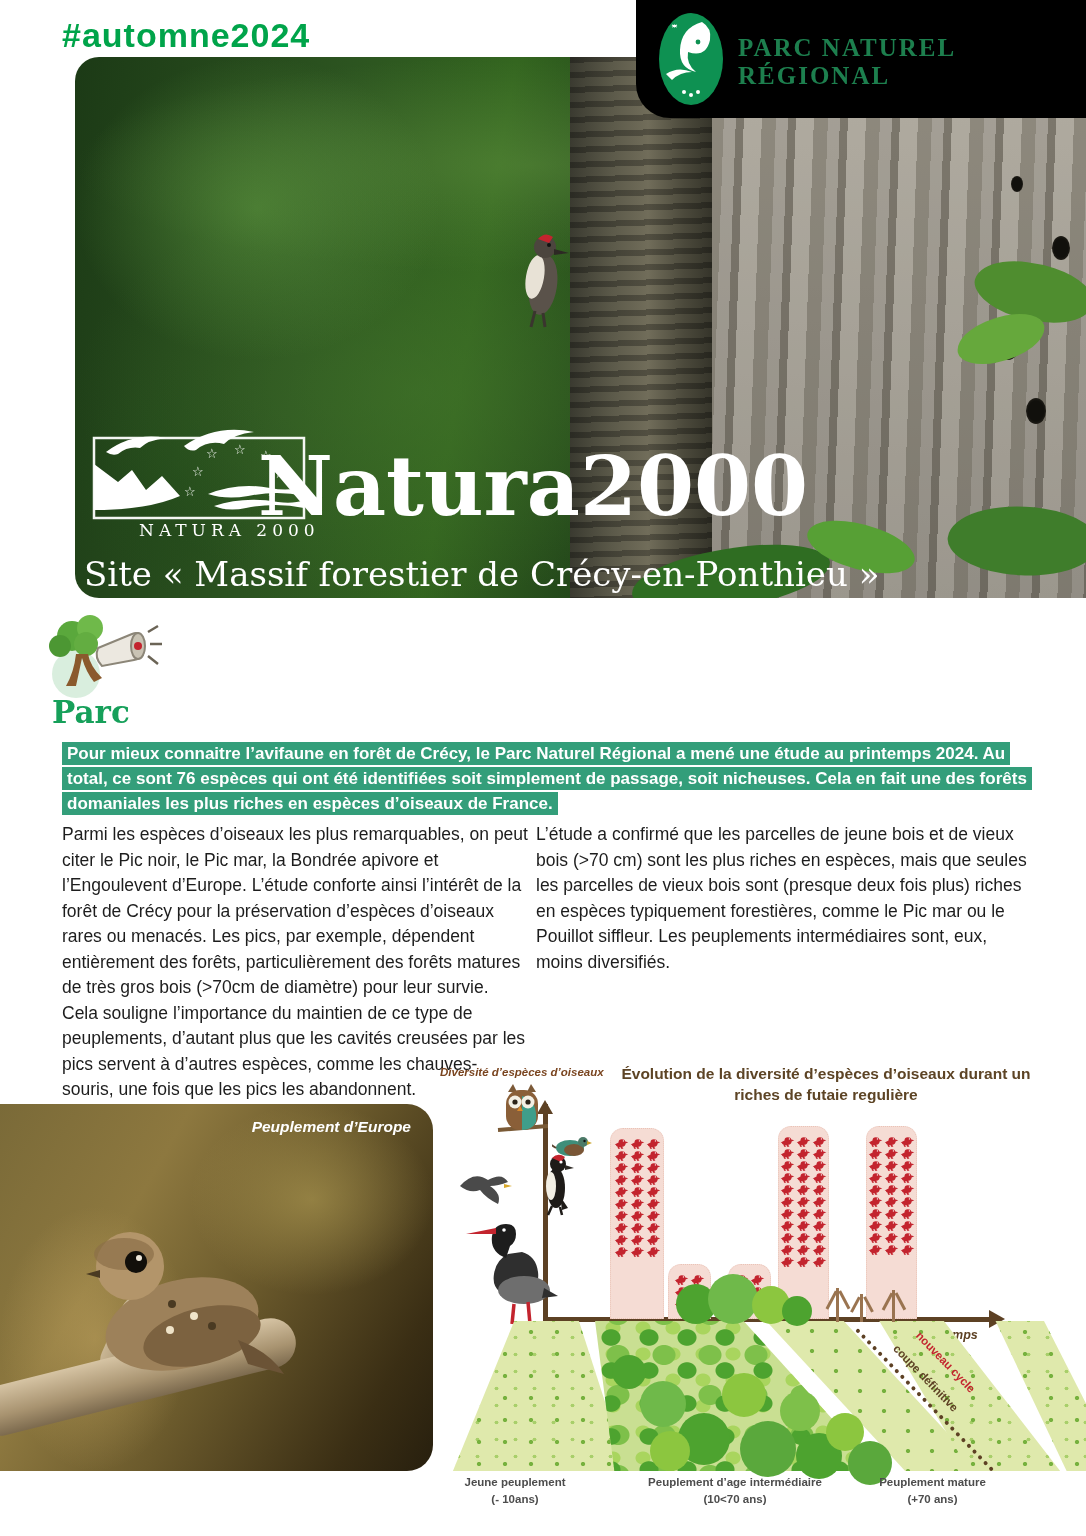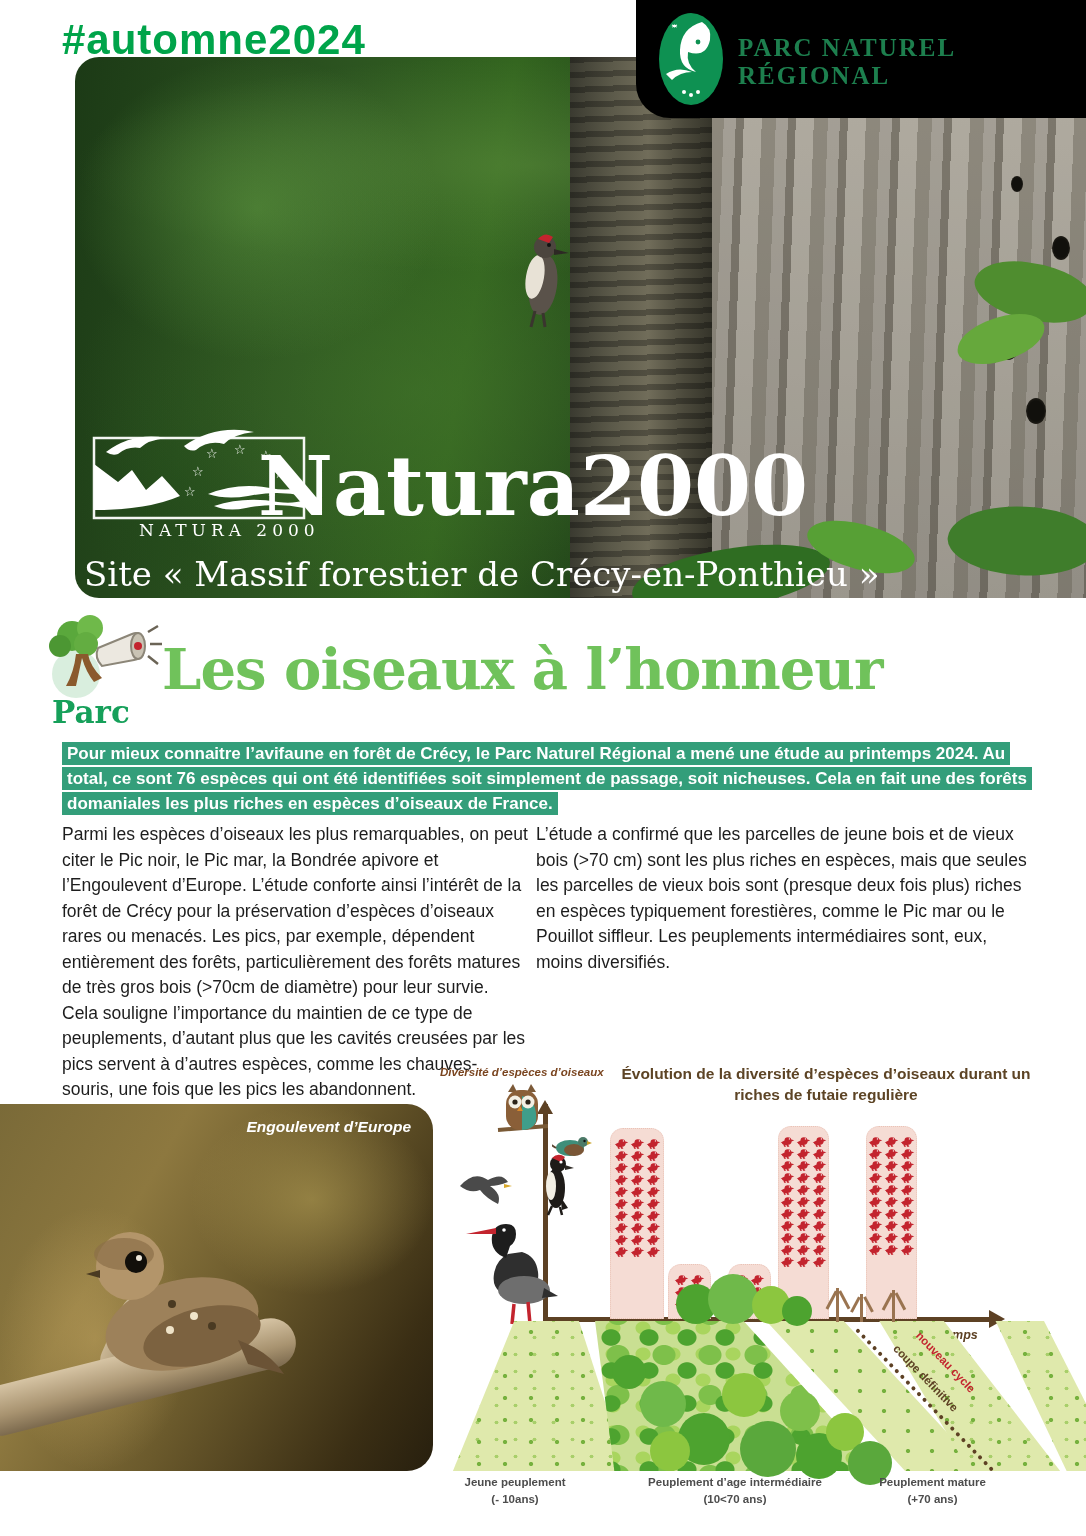--- a/index.html
+++ b/index.html
@@ -5,21 +5,21 @@
   * { margin:0; padding:0; box-sizing:border-box; }
   html,body { background:#e8e8e8; }
   .page{
     position:relative; width:1086px; height:1536px; margin:0 auto;
     background:#ffffff; overflow:hidden;
     font-family:"Liberation Sans", sans-serif;
   }
   
   .hashtag{
     position:absolute; left:62px; top:16px; z-index:6;
-    font-size:42px; font-weight:800; letter-spacing:1px; color:#00a44a;
+    font-size:34px; font-weight:800; letter-spacing:1px; color:#00a44a;
     text-shadow:-2px -2px 0 #fff,2px -2px 0 #fff,-2px 2px 0 #fff,2px 2px 0 #fff,0 3px 0 #fff,3px 0 0 #fff;
   }
   .hero{
     position:absolute; left:75px; top:57px; width:1011px; height:541px; z-index:1;
     border-radius:24px 0 0 24px; overflow:hidden;
     background:
       radial-gradient(closest-side at 18% 28%, rgba(98,158,66,.55), transparent),
       radial-gradient(closest-side at 34% 62%, rgba(70,120,45,.5), transparent),
       radial-gradient(closest-side at 10% 78%, rgba(34,74,26,.65), transparent),
       radial-gradient(closest-side at 45% 20%, rgba(120,170,80,.35), transparent),
@@ -248,21 +248,20 @@
     <circle cx="44" cy="14" r="13" fill="#6fb94a"></circle>
     <circle cx="14" cy="32" r="11" fill="#4c9733"></circle>
     <circle cx="40" cy="30" r="12" fill="#63ad41"></circle>
     <path d="M30 40 Q28 58 20 72 L30 72 Q33 58 36 44 Q40 58 48 68 L56 64 Q44 52 42 40 Z" fill="#8a5a2d"></path>
     <path d="M52 34 L86 20 Q96 16 98 30 Q100 44 88 46 L56 52 Q48 44 52 34 Z" fill="#ece8e0" stroke="#8c8678" stroke-width="2"></path>
     <ellipse cx="92" cy="32" rx="7" ry="13" fill="#c9c3b4" stroke="#8c8678" stroke-width="2"></ellipse>
     <circle cx="92" cy="32" r="4" fill="#c3242e"></circle>
     <path d="M102 18 L112 12 M104 30 L116 30 M102 42 L112 50" stroke="#6b6456" stroke-width="2.5"></path>
   </svg>
   <div class="actus-label">Parc</div>
-  <div class="headline">Les oiseaux à l’honneur</div>
 
   <div class="intro">
     <span class="hl">Pour mieux connaitre l’avifaune en forêt de Crécy, le Parc Naturel Régional a mené une étude au printemps 2024. Au total, ce sont 76 espèces qui ont été identifiées soit simplement de passage, soit nicheuses. Cela en fait une des forêts domaniales les plus riches en espèces d’oiseaux de France.</span>
   </div>
 
   <div class="col left">Parmi les espèces d’oiseaux les plus remarquables, on peut citer le Pic noir, le Pic mar, la Bondrée apivore et l’Engoulevent d’Europe. L’étude conforte ainsi l’intérêt de la forêt de Crécy pour la préservation d’espèces d’oiseaux rares ou menacés. Les pics, par exemple, dépendent entièrement des forêts, particulièrement des forêts matures de très gros bois (&gt;70cm de diamètre) pour leur survie. Cela souligne l’importance du maintien de ce type de peuplements, d’autant plus que les cavités creusées par les pics servent à d’autres espèces, comme les chauves-souris, une fois que les pics les abandonnent.</div>
   <div class="col right">L’étude a confirmé que les parcelles de jeune bois et de vieux bois (&gt;70 cm) sont les plus riches en espèces, mais que seules les parcelles de vieux bois sont (presque deux fois plus) riches en espèces typiquement forestières, comme le Pic mar ou le Pouillot siffleur. Les peuplements intermédiaires sont, eux, moins diversifiés.</div>
 
   <div class="photo-card">
     <div class="photo-branch2"></div>
@@ -274,21 +273,21 @@
       <ellipse cx="72" cy="50" rx="30" ry="16" fill="#8c6f48" opacity=".7"></ellipse>
       <circle cx="84" cy="58" r="11" fill="#120f0a"></circle>
       <circle cx="87" cy="54" r="3" fill="#efe8da"></circle>
       <path d="M48 66 L34 70 L48 74 Z" fill="#4a3a22"></path>
       <circle cx="120" cy="100" r="4" fill="#4a3a22"></circle>
         <circle cx="142" cy="112" r="4" fill="#efe3c8"></circle>
       <circle cx="160" cy="122" r="4" fill="#4a3a22"></circle>
         <circle cx="118" cy="126" r="4" fill="#efe3c8"></circle>
       <path d="M186 136 Q218 148 232 170 L196 160 Z" fill="#6b5336"></path>
     </svg>
-    <div class="photo-caption">Engoulevent d’Europe</div>
+    <div class="photo-caption">Peuplement d’Europe</div>
   </div>
 
   <div class="info">
     <div class="info-ylabel">Diversité d’espèces d’oiseaux</div>
     <div class="info-title">Évolution de la diversité  d’espèces d’oiseaux durant un riches de futaie regulière</div>
 
     <div class="axis-y"></div>
     <div class="axis-x"></div>
     <div class="temps">Temps</div>
 

